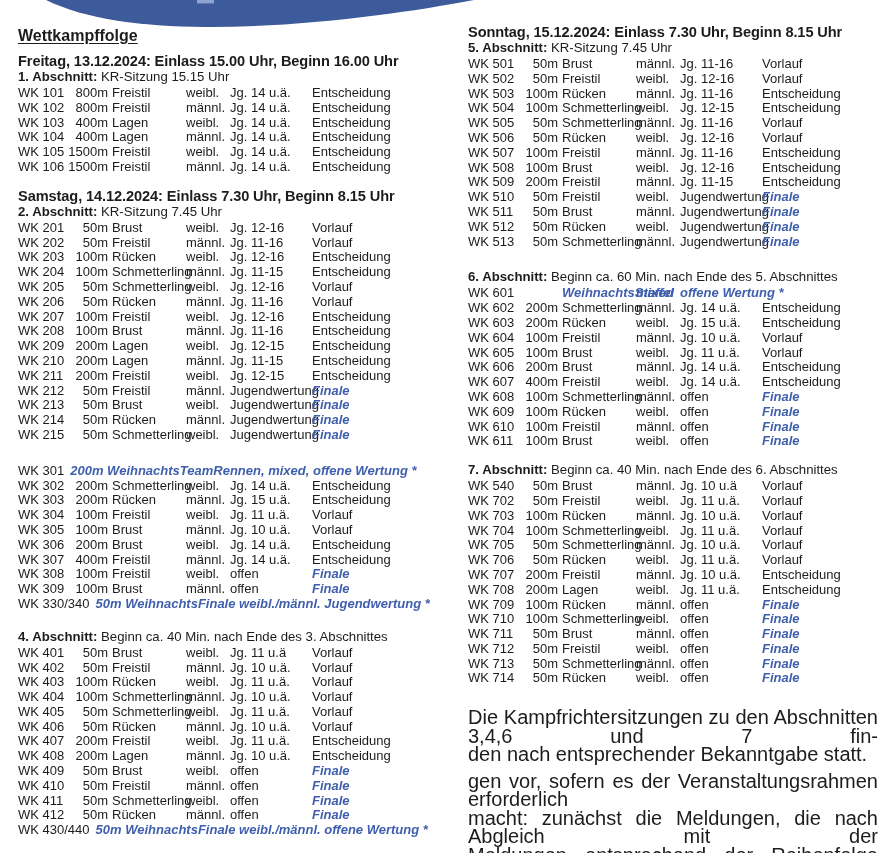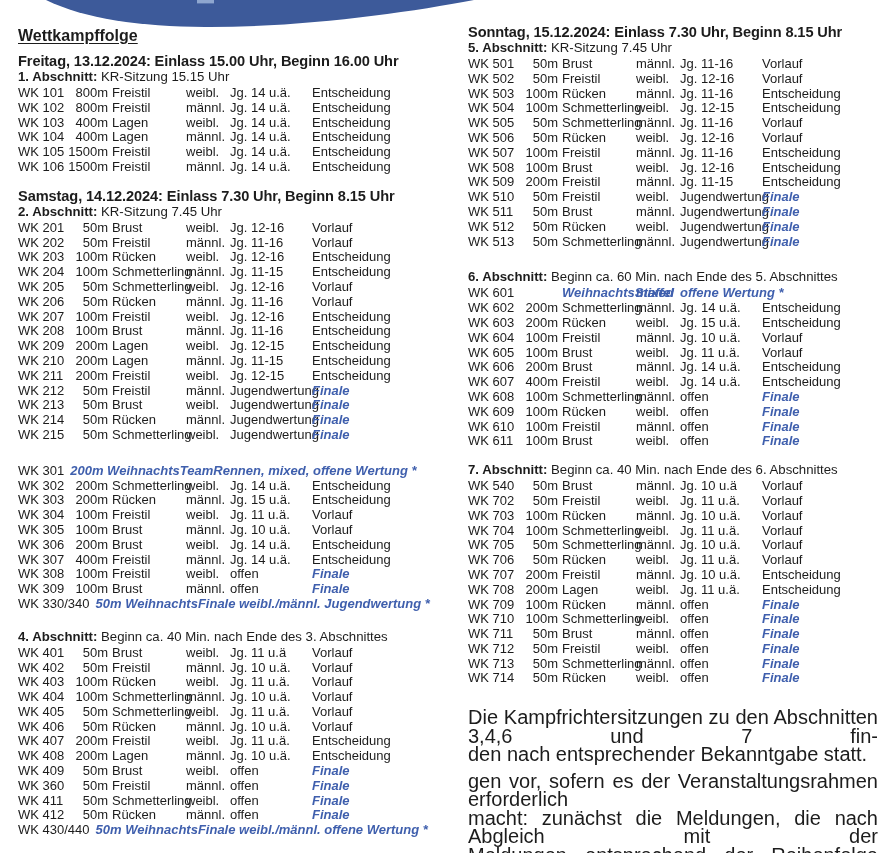--- a/index.html
+++ b/index.html
@@ -393,21 +393,21 @@
   </div>
             <div class="row">
     <span class="c wk">WK 409</span>
     <span class="c dist">50m</span>
     <span class="c stroke">Brust</span>
     <span class="c gender">weibl.</span>
     <span class="c age">offen</span>
     <span class="c round fin">Finale</span>
   </div>
             <div class="row">
-    <span class="c wk">WK 360</span>
+    <span class="c wk">WK 410</span>
     <span class="c dist">50m</span>
     <span class="c stroke">Freistil</span>
     <span class="c gender">männl.</span>
     <span class="c age">offen</span>
     <span class="c round fin">Finale</span>
   </div>
             <div class="row">
     <span class="c wk">WK 411</span>
     <span class="c dist">50m</span>
     <span class="c stroke">Schmetterling</span>

